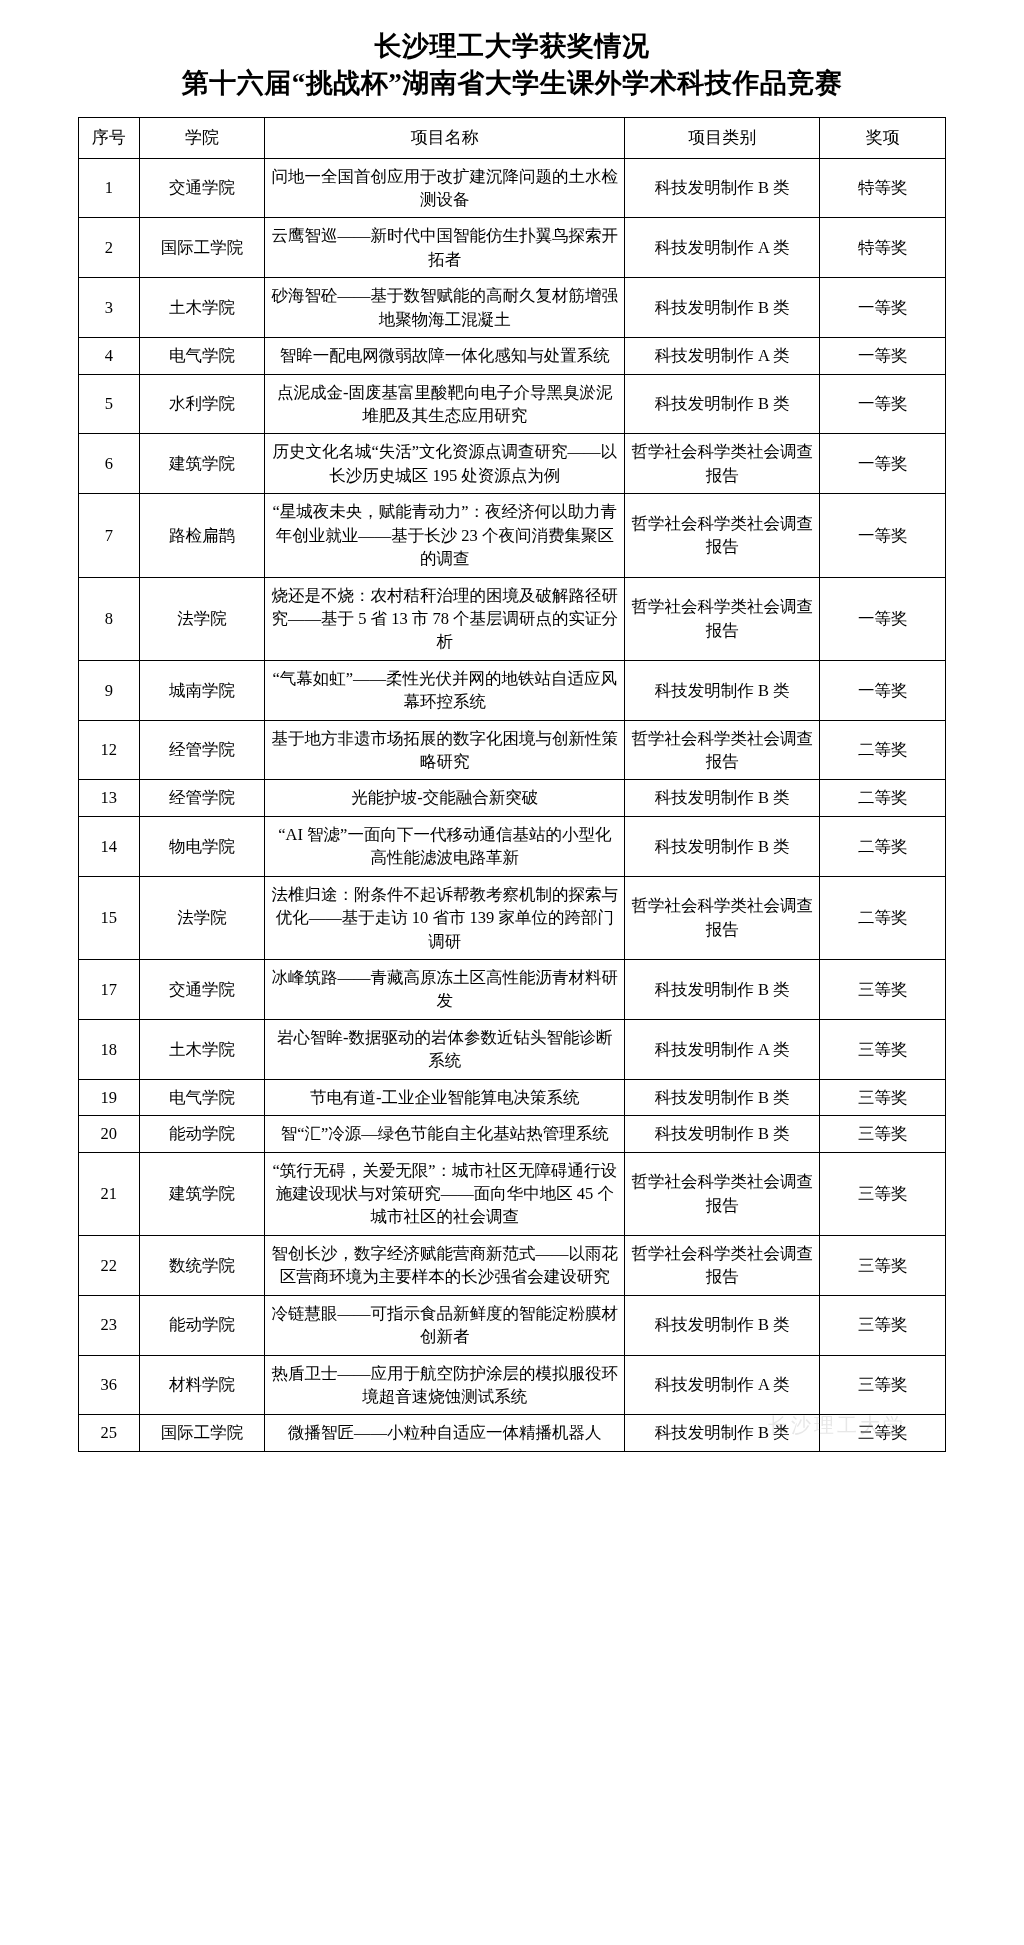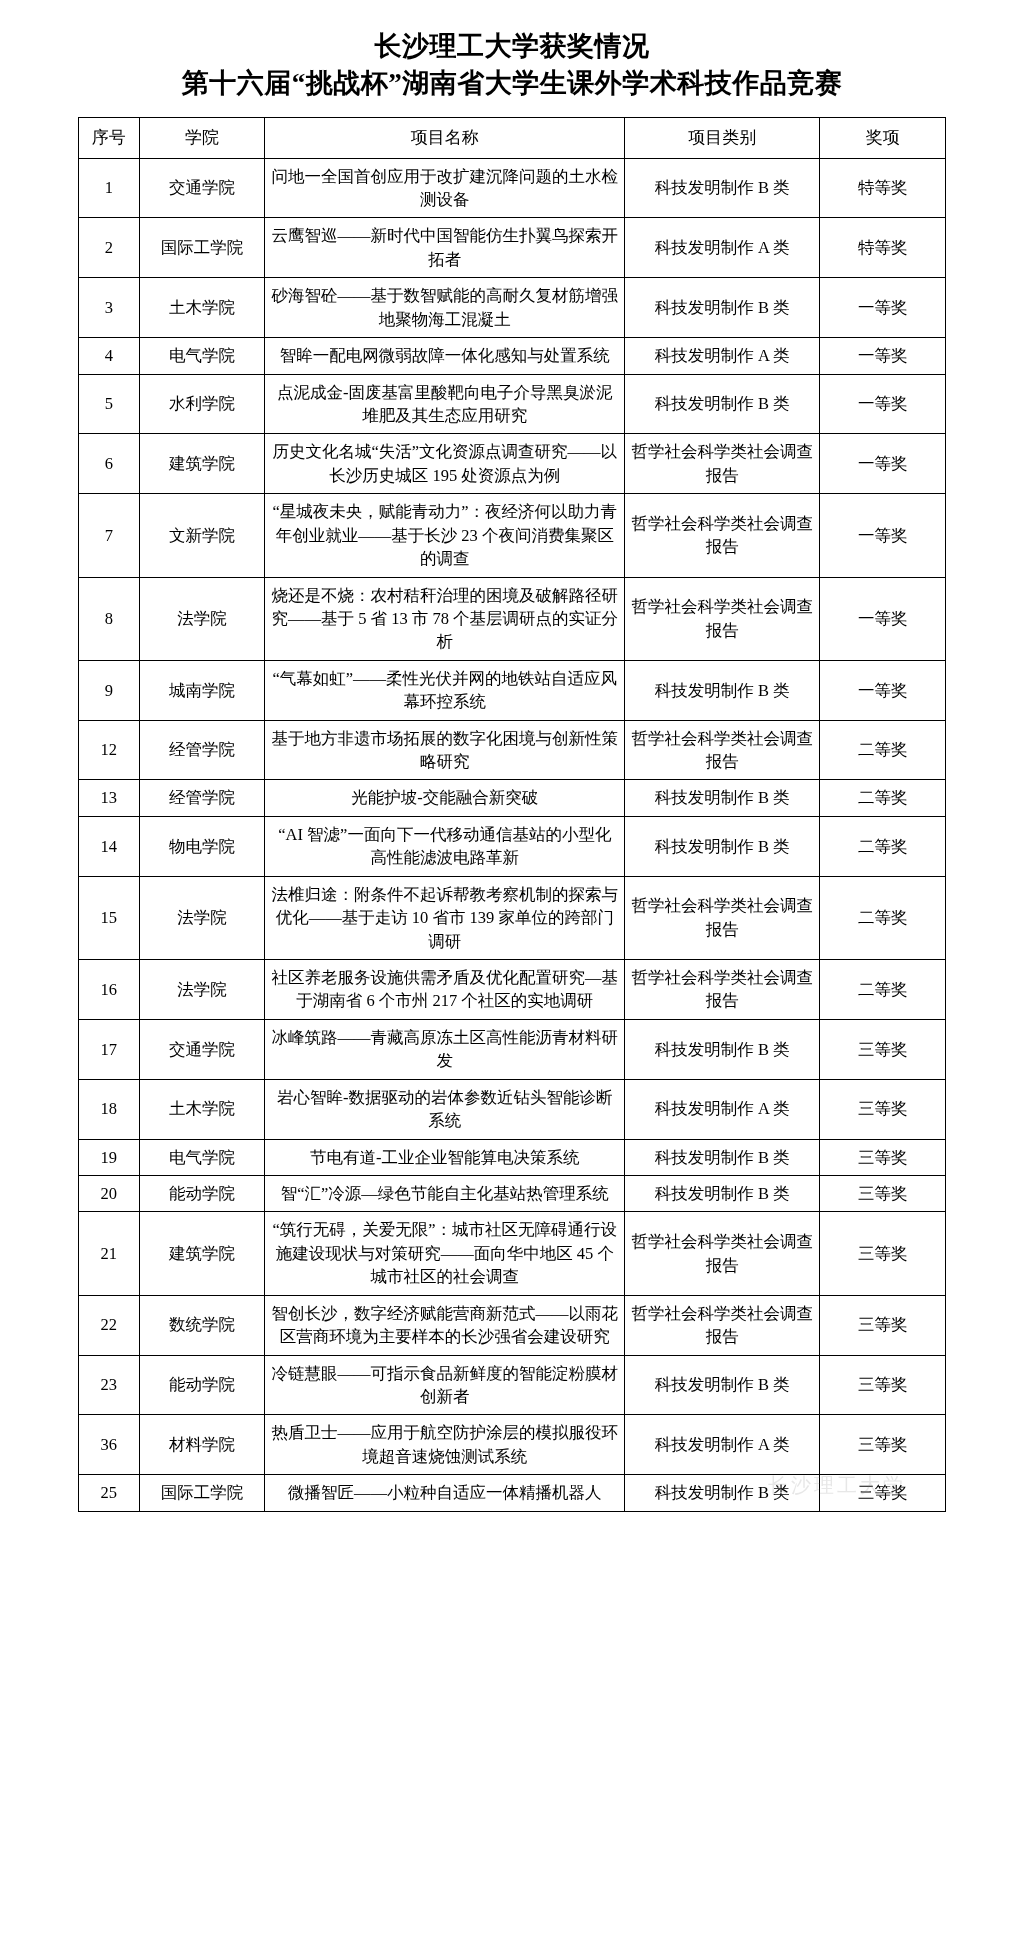--- a/index.html
+++ b/index.html
@@ -137,21 +137,21 @@
         </tr>
         <tr>
           <td>6</td>
           <td>建筑学院</td>
           <td class="project">历史文化名城“失活”文化资源点调查研究——以长沙历史城区 195 处资源点为例</td>
           <td>哲学社会科学类社会调查报告</td>
           <td>一等奖</td>
         </tr>
         <tr>
           <td>7</td>
-          <td>文新学院</td>
+          <td>路检扁鹊</td>
           <td class="project">“星城夜未央，赋能青动力”：夜经济何以助力青年创业就业——基于长沙 23 个夜间消费集聚区的调查</td>
           <td>哲学社会科学类社会调查报告</td>
           <td>一等奖</td>
         </tr>
         <tr>
           <td>8</td>
           <td>法学院</td>
           <td class="project">烧还是不烧：农村秸秆治理的困境及破解路径研究——基于 5 省 13 市 78 个基层调研点的实证分析</td>
           <td>哲学社会科学类社会调查报告</td>
           <td>一等奖</td>
@@ -185,27 +185,20 @@
           <td>二等奖</td>
         </tr>
         <tr>
           <td>15</td>
           <td>法学院</td>
           <td class="project">法椎归途：附条件不起诉帮教考察机制的探索与优化——基于走访 10 省市 139 家单位的跨部门调研</td>
           <td>哲学社会科学类社会调查报告</td>
           <td>二等奖</td>
         </tr>
         <tr>
-          <td>16</td>
-          <td>法学院</td>
-          <td class="project">社区养老服务设施供需矛盾及优化配置研究—基于湖南省 6 个市州 217 个社区的实地调研</td>
-          <td>哲学社会科学类社会调查报告</td>
-          <td>二等奖</td>
-        </tr>
-        <tr>
           <td>17</td>
           <td>交通学院</td>
           <td class="project">冰峰筑路——青藏高原冻土区高性能沥青材料研发</td>
           <td>科技发明制作 B 类</td>
           <td>三等奖</td>
         </tr>
         <tr>
           <td>18</td>
           <td>土木学院</td>
           <td class="project">岩心智眸-数据驱动的岩体参数近钻头智能诊断系统</td>

